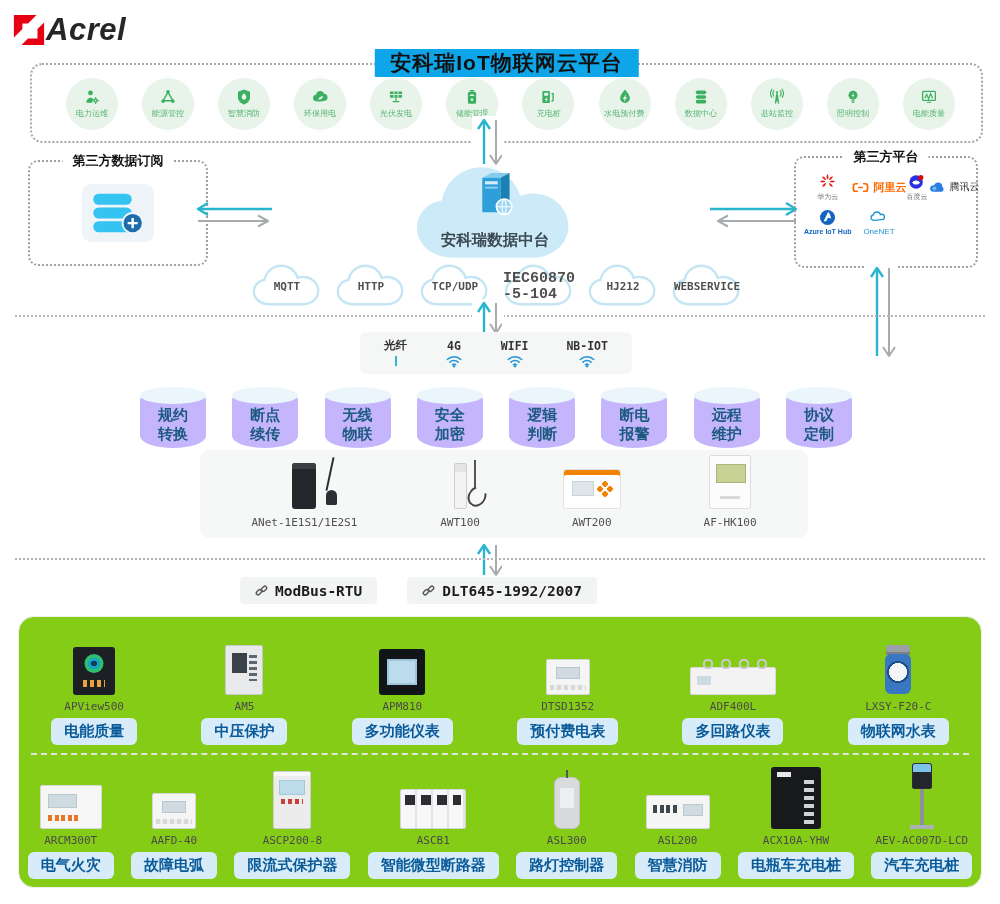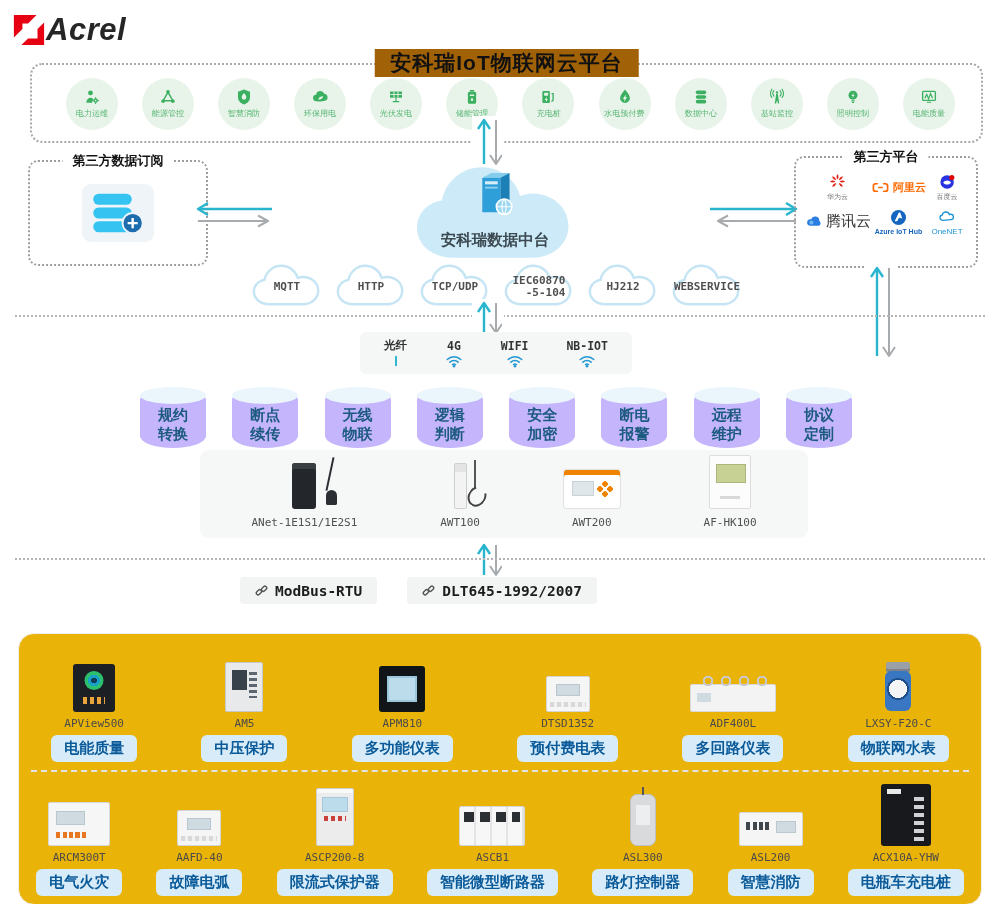--- a/index.html
+++ b/index.html
@@ -11,62 +11,62 @@
 
   
   .brand { position:absolute; left:12px; top:12px; display:flex; align-items:center; }
   .brand-mark { width:34px; height:34px; }
   .brand-text { font-size:31px; font-weight:bold; font-style:italic; color:#262626; letter-spacing:.5px; }
 
   
   .topbox { position:absolute; left:30px; top:63px; width:953px; height:80px;
     border:2px dotted #a8a8a8; border-radius:12px; }
   .topbox-title { position:absolute; top:-16px; left:50%; transform:translateX(-50%);
-    background:#a16207; padding:0 16px; font-size:21px; font-weight:bold; color:#111; white-space:nowrap; letter-spacing:1px;}
+    background:#0ea5e9; padding:0 16px; font-size:21px; font-weight:bold; color:#111; white-space:nowrap; letter-spacing:1px;}
   .apps { display:flex; justify-content:space-between; padding:13px 26px 0 34px; }
   .app { width:52px; height:52px; border-radius:50%; background:#e8f4ea;
     display:flex; flex-direction:column; align-items:center; justify-content:center; gap:2px; }
   .app-ic { width:18px; height:18px; color:#3cb061; }
   .app-label { font-size:8.5px; color:#57b573; white-space:nowrap; transform:scale(.95); }
 
   
   .dbox { position:absolute; border:2px dotted #9e9e9e; border-radius:10px; }
   .leftbox { left:28px; top:160px; width:180px; height:106px; display:flex; align-items:center; justify-content:center; }
   .rightbox { left:794px; top:156px; width:184px; height:112px; }
   .boxtitle { position:absolute; top:-10px; left:50%; transform:translateX(-50%);
     background:#fff; padding:0 10px; font-size:13px; font-weight:bold; color:#111; white-space:nowrap; }
   .dbcard { width:72px; height:58px; background:#eff4f8; border-radius:9px;
     display:flex; align-items:center; justify-content:center; }
   .db-ic { width:54px; height:44px; }
-  .platgrid { display:grid; grid-template-columns:1fr 1fr 1fr; row-gap:5px; padding:14px 8px 6px 8px; }
+  .platgrid { display:grid; grid-template-columns:1fr 1fr 1fr 1fr; row-gap:5px; padding:14px 8px 6px 8px; }
   .plat { display:flex; flex-direction:column; align-items:center; justify-content:center; gap:1px; }
   .plat-ic { width:19px; height:19px; }
   .plat-name { font-size:7px; color:#777; white-space:nowrap; }
   .plat-aliyun { flex-direction:row; gap:3px; }
   .plat-aliyun .plat-name { font-size:11px; font-weight:bold; color:#ff6a00; }
   .plat-tencent { flex-direction:row; gap:3px; }
-  .plat-tencent .plat-name { font-size:15px; color:#333; }
+  .plat-tencent .plat-name { font-size:10px; color:#333; }
   .plat-azure .plat-name { font-size:7px; font-weight:bold; color:#1565c0; }
   .plat-onenet .plat-name { font-size:8px; color:#2196d3; }
 
   
   .cloudwrap { position:absolute; left:410px; top:156px; width:170px; height:113px; }
   .bigcloud { position:absolute; inset:0; width:170px; height:113px; fill:#cdeaf8; stroke:none; }
   .server-ic { position:absolute; left:50%; top:14px; transform:translateX(-50%); width:40px; height:48px; }
   .cloud-label { position:absolute; left:0; right:0; top:74px; text-align:center;
     font-size:15.5px; font-weight:bold; color:#3c4a52; }
 
   
   .pclouds { position:absolute; left:248px; top:261px; width:498px; display:flex; justify-content:space-between; }
   .pcloud { position:relative; width:78px; height:48px; display:flex; align-items:center; justify-content:center; }
   .pcloud-bg { position:absolute; inset:0; width:78px; height:48px; fill:#fff; stroke:#c5e5f4; stroke-width:2.5px; }
-  .pcloud-text { position:relative; text-align:right; font-family:"DejaVu Sans Mono","Liberation Mono",monospace;
+  .pcloud-text { position:relative; text-align:left; font-family:"DejaVu Sans Mono","Liberation Mono",monospace;
     font-size:11px; font-weight:bold; color:#4f4f4f; line-height:1.1; padding-top:4px; }
   .pcloud-text .l2 { display:block; }
-  .pcloud-text.small { font-size:11px; }
+  .pcloud-text.small { font-size:15px;font-family:Liberation Mono, monospace; }
 
   
   .sep { position:absolute; left:15px; right:15px; border-top:2px dotted #b3b3b3; }
   .sep2 { top:315px; } .sep3 { top:558px; }
   .varrows { position:absolute; background:#fff; padding:0 2px; }
   .harrows { position:absolute; }
   .card-divider { position:absolute; left:12px; right:12px; top:136px; border-top:2px dashed #e3e3e3; }
 
   
   .connbox { position:absolute; left:360px; top:332px; width:272px; height:42px; background:#f5f6f6;
@@ -91,22 +91,22 @@
   .gw-model { margin-top:7px; font-family:"DejaVu Sans Mono","Liberation Mono",monospace; font-size:11px; color:#4f4f4f; }
 
   
   .chips { position:absolute; left:240px; top:577px; display:flex; gap:30px; }
   .chip { display:inline-flex; align-items:center; gap:7px; background:#f2f3f3; border-radius:4px;
     padding:4px 15px; height:27px; }
   .link-ic { width:13px; height:13px; }
   .chip-label { font-family:"DejaVu Sans Mono","Liberation Mono",monospace; font-size:14.5px; font-weight:bold; color:#1c1c1c; }
 
   
-  .bigcard { position:absolute; left:18px; top:616px; width:964px; height:272px; background:#eab308;
-    border:1px solid #efefef; border-radius:16px;margin-top:17px; }
+  .bigcard { position:absolute; left:18px; top:616px; width:964px; height:272px; background:#84cc16;
+    border:1px solid #efefef; border-radius:16px; }
   .devrow { position:absolute; left:0; right:0; display:flex; justify-content:space-around; }
   .row1 { top:10px; } .row2 { top:144px; }
   .cell { display:flex; flex-direction:column; align-items:center; }
   .cell .devwrap { height:68px; display:flex; align-items:flex-end; justify-content:center; }
   .model { margin-top:5px; font-family:"DejaVu Sans Mono","Liberation Mono",monospace; font-size:11px; color:#4a4a4a; }
   .pill { margin-top:5px; background:#d7ecf8; color:#0a5a9a; font-weight:bold; font-size:15px;
     padding:4px 13px; border-radius:6px; white-space:nowrap; }
 
   
   .dv { position:relative; }
@@ -645,26 +645,26 @@
         <div class="cyl-txt">断点续传</div>
       </div>
 
       <div class="cyl">
         <div class="cyl-top"></div>
         <div class="cyl-txt">无线物联</div>
       </div>
 
       <div class="cyl">
         <div class="cyl-top"></div>
-        <div class="cyl-txt">逻辑判断</div>
+        <div class="cyl-txt">安全加密</div>
       </div>
 
       <div class="cyl">
         <div class="cyl-top"></div>
-        <div class="cyl-txt">安全加密</div>
+        <div class="cyl-txt">逻辑判断</div>
       </div>
 
       <div class="cyl">
         <div class="cyl-top"></div>
         <div class="cyl-txt">断电报警</div>
       </div>
 
       <div class="cyl">
         <div class="cyl-top"></div>
         <div class="cyl-txt">远程维护</div>
@@ -846,16 +846,23 @@
         </div>
 
         <div class="cell">
           <div class="devwrap">
             <div class="dv dev-blackbox"></div>
           </div>
           <div class="model">ACX10A-YHW</div>
           <div class="pill">电瓶车充电桩</div>
         </div>
 
+        <div class="cell">
+          <div class="devwrap">
+            <div class="dv dev-pole"></div>
+          </div>
+          <div class="model">AEV-AC007D-LCD</div>
+          <div class="pill">汽车充电桩</div>
+        </div>
       </div>
   </div>
 
 </div>
 
 </body></html>

